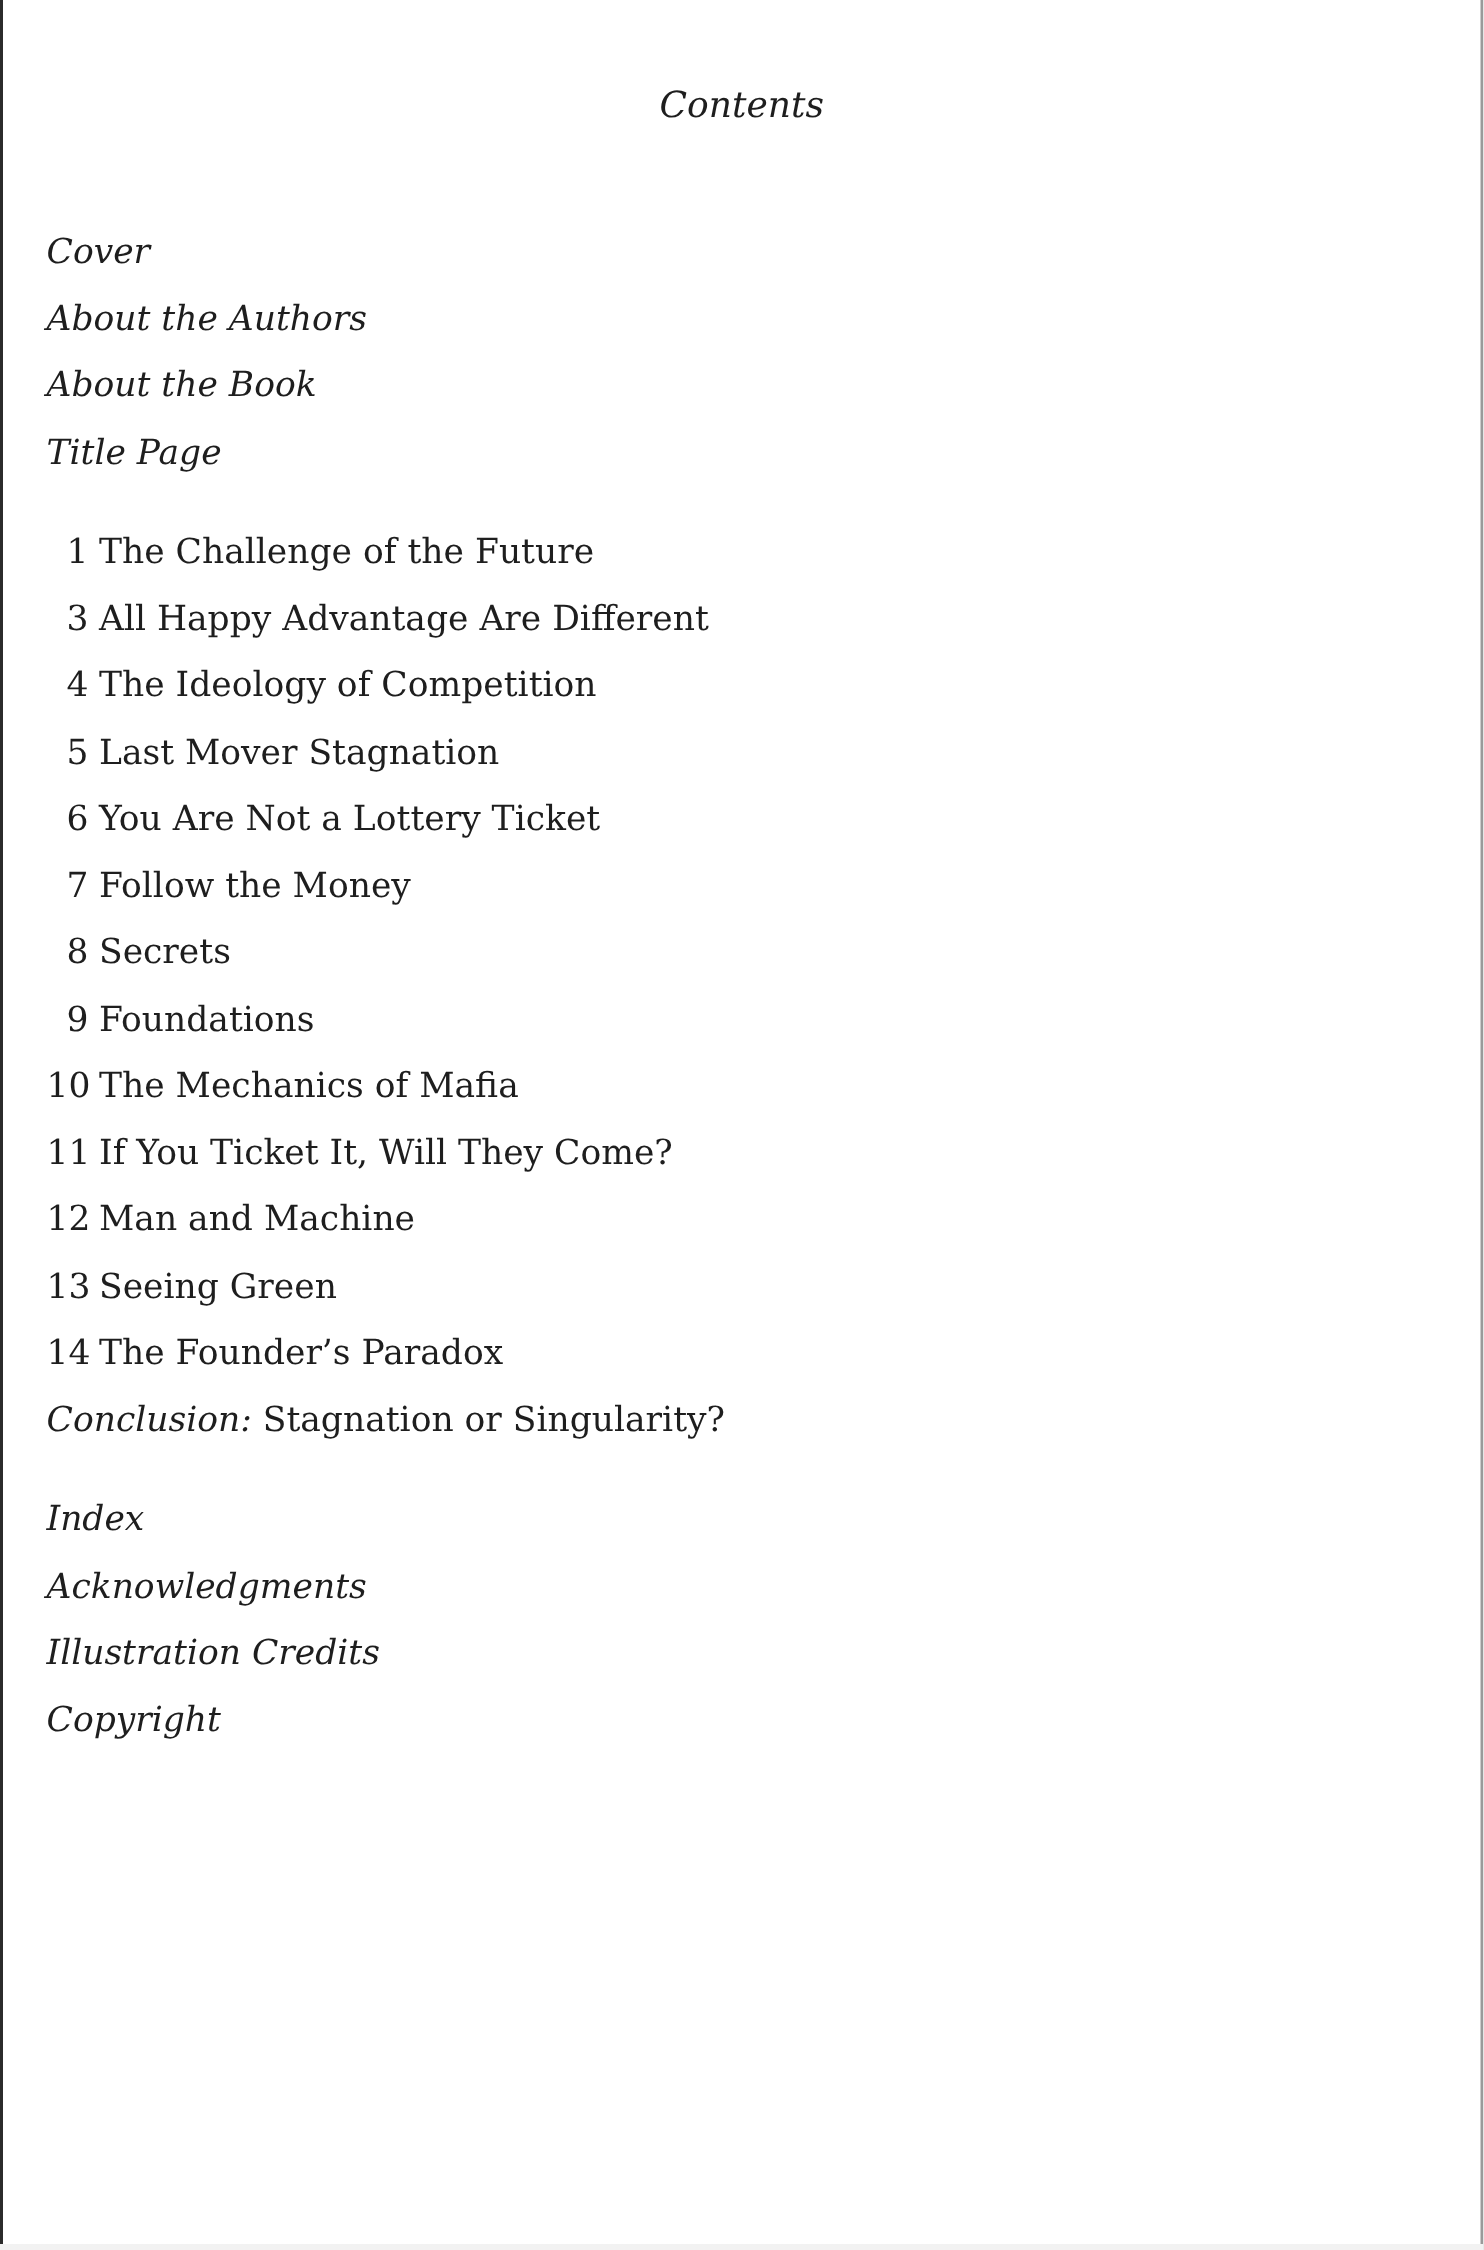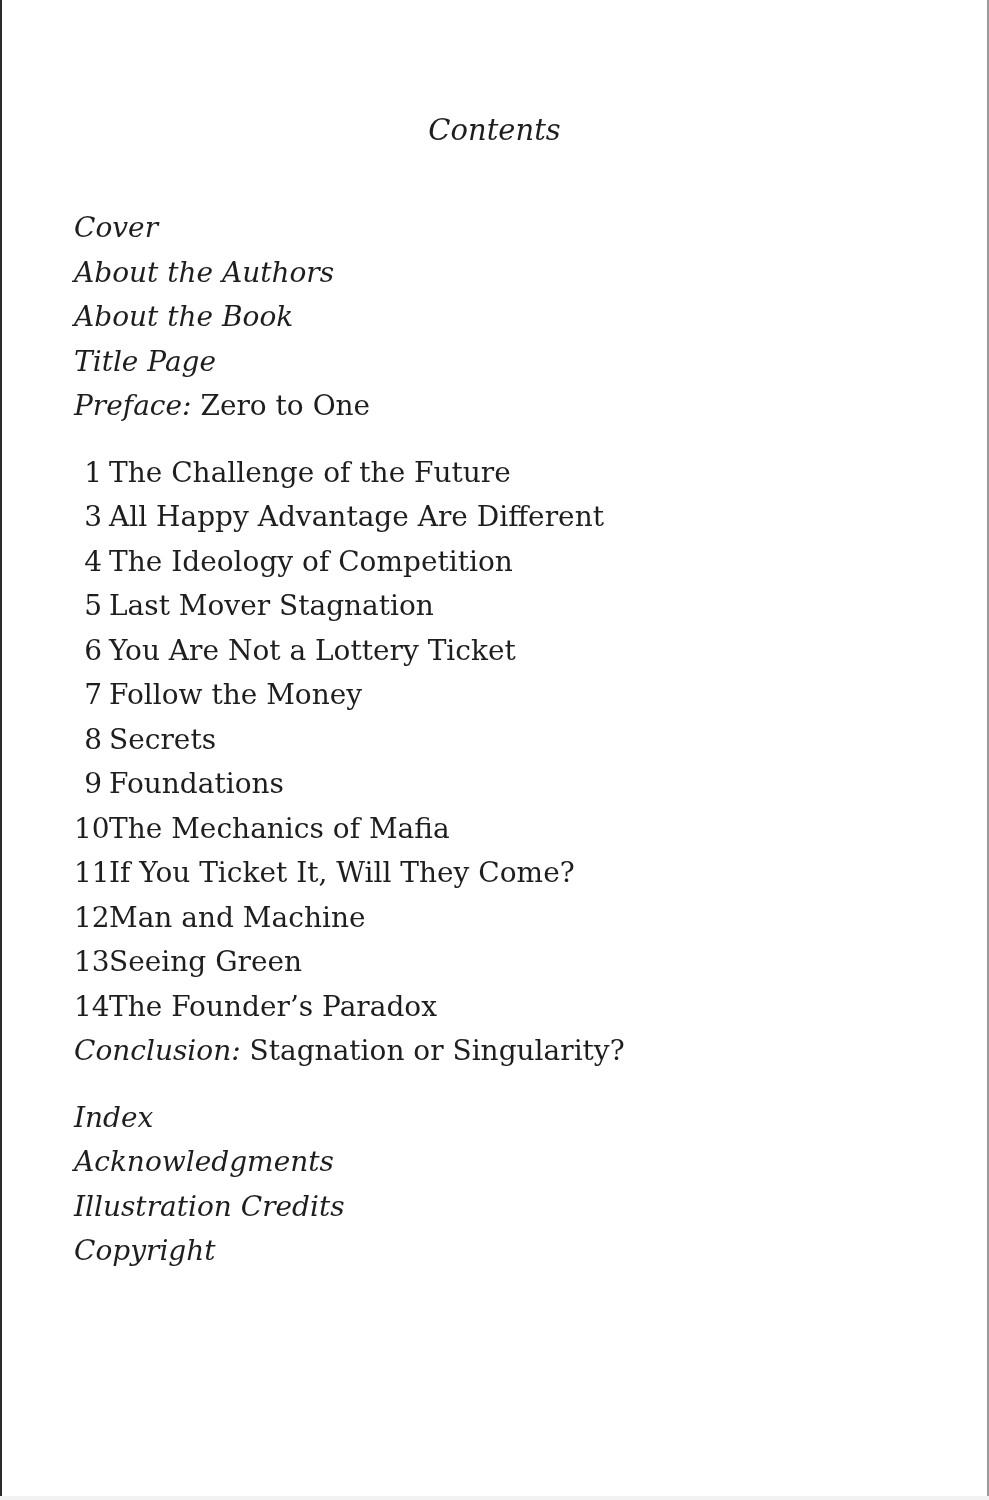--- a/index.html
+++ b/index.html
@@ -19,30 +19,30 @@
     color:var(--text);
   }
   .page{
     box-sizing:border-box;
     width:989px;height:1500px;
     border-left:2px solid var(--left-border);
     border-right:2px solid var(--right-border);
     background:var(--background);
   }
   .title{
-    padding-top:112px;
+    padding-top:52px;
     text-align:center;
     font-style:italic;
     font-weight:400;
-    font-size:29px;
+    font-size:24px;
     line-height:36px;
   }
   .toc{
-    padding-left:72px;
-    font-size:28px;
+    padding-left:29px;
+    font-size:23px;
     line-height:44.5px;
   }
   .front{margin-top:58px;}
   .row{white-space:nowrap;}
   .italic{font-style:italic;}
   .roman{font-style:normal;}
   .chapters{margin-top:22px;}
   .num{
     display:inline-block;
     width:28px;
@@ -65,24 +65,20 @@
 
   <div class="title">Contents</div>
 
   <div class="toc">
 
     <div class="front">
       <div class="row italic">Cover</div>
       <div class="row italic">About the Authors</div>
       <div class="row italic">About the Book</div>
       <div class="row italic">Title Page</div>
-      <div class="row">
-        <span class="italic">Preface:</span>
-        <span class="roman">Zero to One</span>
-      </div>
     </div>
 
     <div class="chapters">
       <div class="row">
         <span class="num">1</span><span>The Challenge of the Future</span>
       </div>
       <div class="row">
         <span class="num">3</span><span>All Happy Advantage Are Different</span>
       </div>
       <div class="row">

